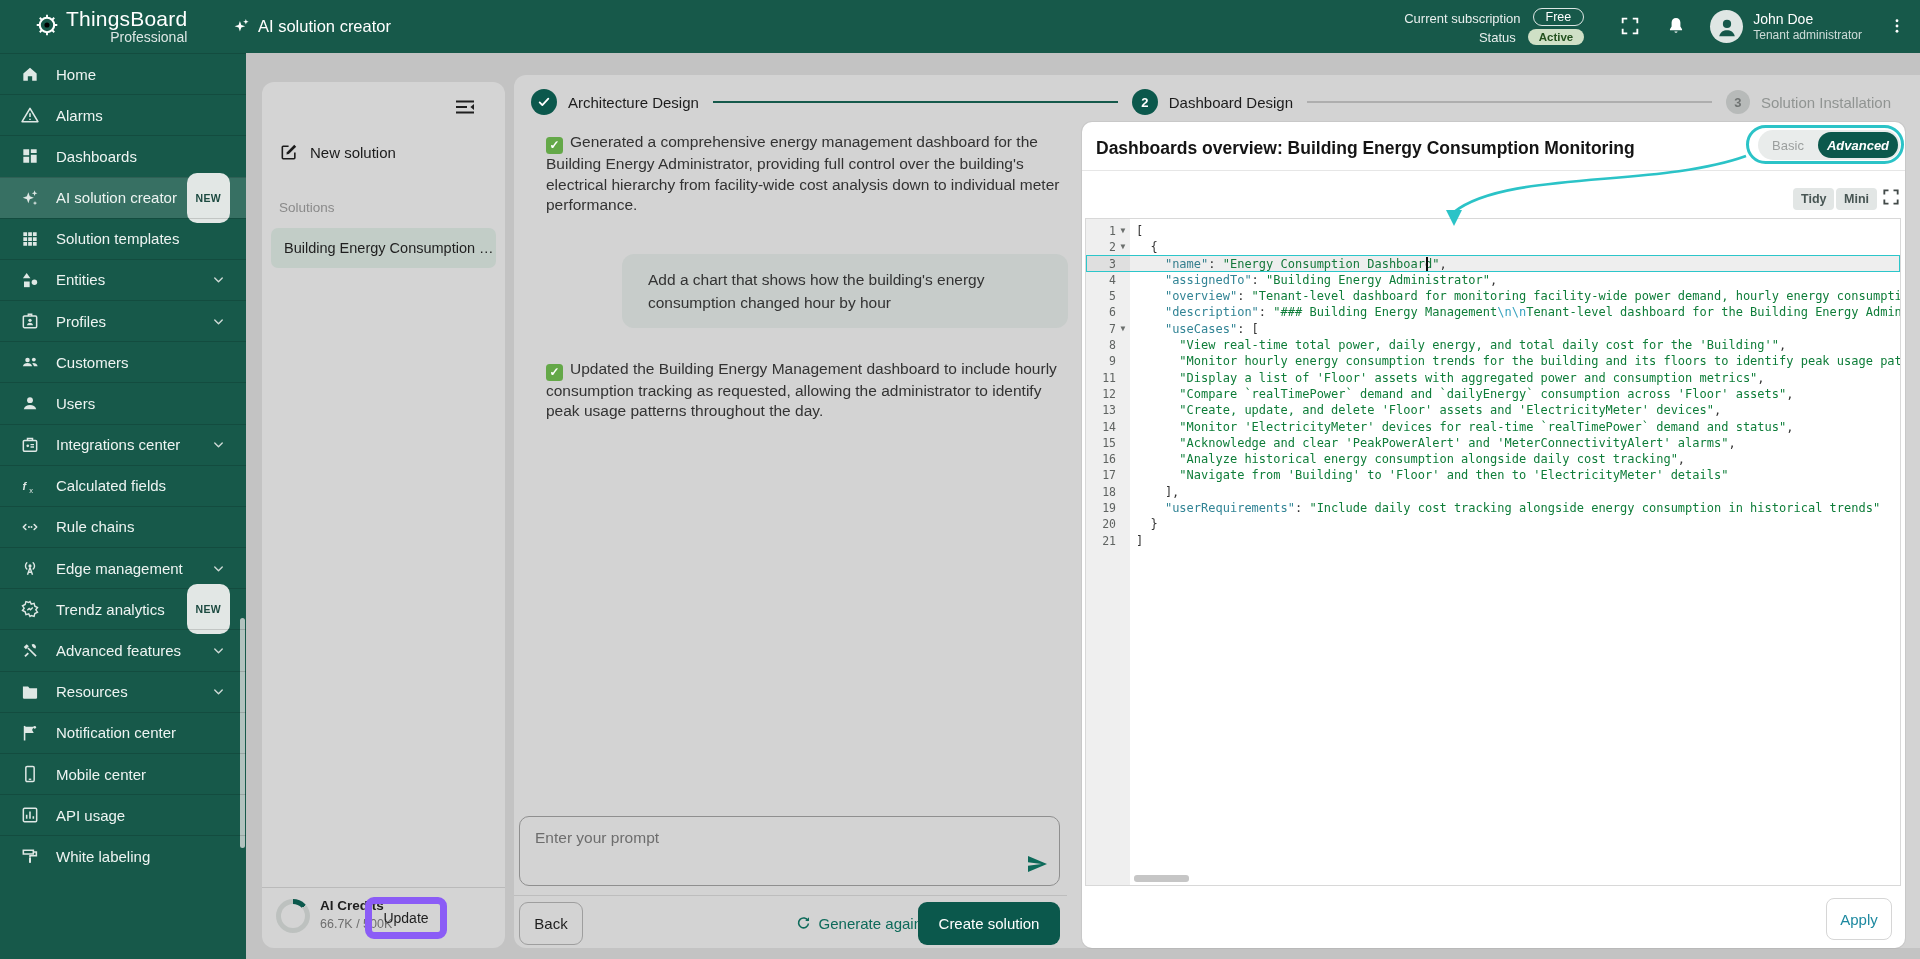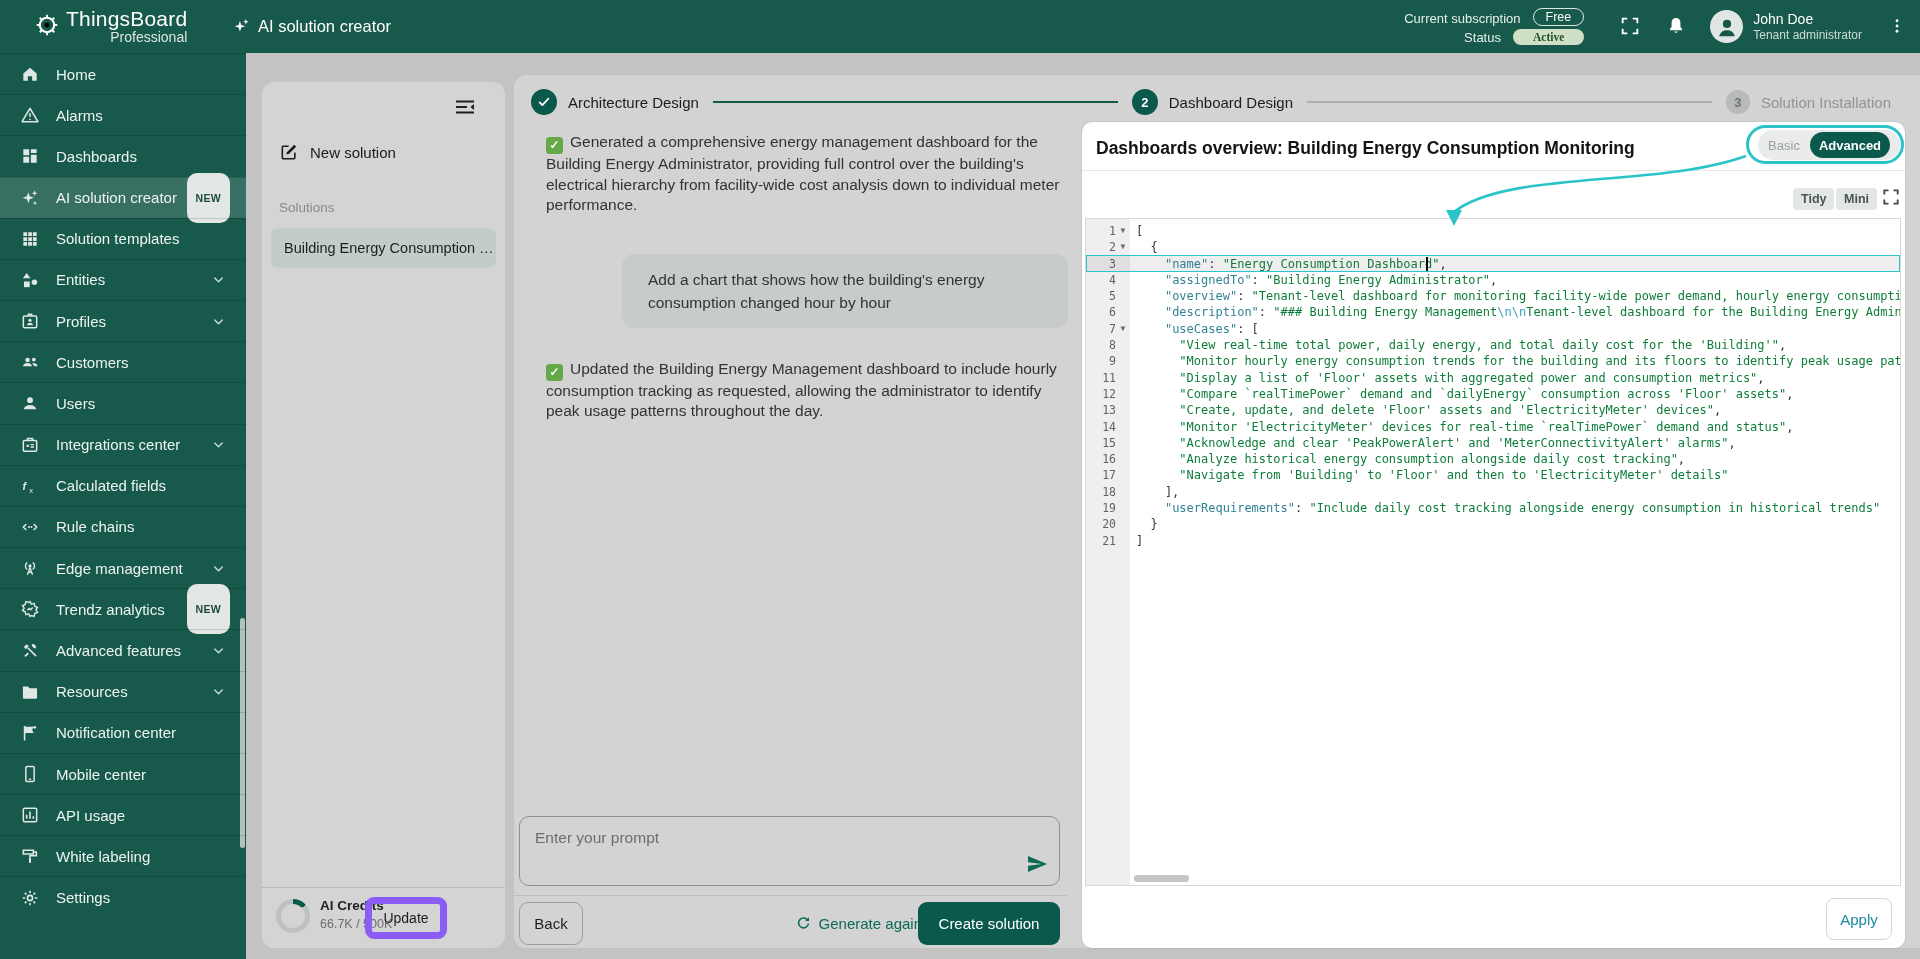--- a/index.html
+++ b/index.html
@@ -12,21 +12,21 @@
   .logo-glyph{width:28px;height:30px;margin-top:4px;color:#fff;}
   .brand-block{margin-left:5px;display:flex;flex-direction:column;align-items:flex-end;}
   .brand{font-size:21px;font-weight:500;letter-spacing:.2px;line-height:26px;}
   .brand-sub{font-size:14px;color:rgba(255,255,255,.85);line-height:11px;}
   .app-title{position:absolute;left:232px;top:0;height:53px;display:flex;align-items:center;gap:7px;font-size:16.5px;}
   .app-title .ic{width:19px;height:19px;}
   .topbar-right{position:absolute;right:0;top:0;height:53px;display:flex;align-items:center;}
   .sub-block{display:flex;flex-direction:column;align-items:flex-end;gap:3px;margin-right:34px;}
   .sub-row{display:flex;align-items:flex-end;gap:12px;font-size:13px;color:rgba(255,255,255,.9);}
   .pill-free{border:1px solid rgba(255,255,255,.85);border-radius:12px;padding:1px 12px;font-size:12.5px;color:#fff;}
-  .pill-active{background:var(--status-active-bg);color:var(--status-active-text);border-radius:11px;padding:2px 20px;font-size:11.5px;font-weight:700;font-family:Liberation Serif, serif;}
+  .pill-active{background:var(--status-active-bg);color:var(--status-active-text);border-radius:11px;padding:2px 11px;font-size:11.5px;font-weight:700;}
   .tb-iconbtn{width:24px;height:24px;color:#fff;margin-right:22px;cursor:pointer;background:none;border:none;padding:0;}
   .tb-iconbtn .ic{width:22px;height:22px;}
   .avatar{width:33px;height:33px;border-radius:50%;background:#dfe6e4;color:#16574a;display:flex;align-items:center;justify-content:center;margin-right:10px;}
   .avatar .ic{width:26px;height:26px;}
   .user-block{display:flex;flex-direction:column;margin-right:26px;}
   .user-name{font-size:14px;line-height:17px;}
   .user-role{font-size:12px;color:rgba(255,255,255,.78);line-height:15px;}
   .kebab{width:18px;height:26px;color:#fff;margin-right:14px;background:none;border:none;padding:0;cursor:pointer;}
 
   
@@ -108,22 +108,22 @@
     border:none;border-radius:9px;font-size:15px;font-weight:500;cursor:pointer;font-family:inherit;}
 
   
   #editor-panel{position:absolute;left:568px;top:47px;width:823px;height:826px;background:#fff;border-radius:10px;
     box-shadow:0 0 0 1px rgba(0,0,0,.05);}
   .panel-title{position:absolute;left:14px;top:16px;font-size:17.5px;font-weight:700;color:#141414;}
   .panel-divider{position:absolute;left:0;top:48px;width:100%;border-top:1px solid #e6e6e6;}
   .mode-toggle{position:absolute;left:676px;top:8px;width:142px;height:30px;background:#e9eceb;border-radius:15px;
     display:flex;align-items:center;}
   .mode-basic{flex:1;text-align:center;font-size:13px;font-weight:500;color:#9b9f9e;cursor:pointer;}
-  .mode-advanced{width:80px;height:26px;margin-right:10px;background:var(--accent);border-radius:13px;color:#fff;
-    font-size:13px;font-weight:600;display:flex;align-items:center;justify-content:center;cursor:pointer;}
+  .mode-advanced{width:80px;height:26px;margin-right:2px;background:var(--accent);border-radius:13px;color:#fff;
+    font-size:13px;font-weight:600;display:flex;align-items:center;justify-content:center;cursor:pointer;font-style:italic;}
   .annotation-ring{position:absolute;left:664px;top:3px;width:158px;height:39px;border:3px solid var(--annotation);
     border-radius:21px;pointer-events:none;box-sizing:border-box;}
   .annot-svg{position:absolute;left:0;top:0;width:823px;height:826px;pointer-events:none;z-index:6;}
   .chip{position:absolute;height:22px;background:#e2e6e5;border:none;border-radius:4px;font-size:12.5px;font-weight:600;
     color:#475553;cursor:pointer;font-family:inherit;padding:0 8px;}
   .chip-tidy{left:711px;top:66px;}
   .chip-mini{left:754px;top:66px;}
   .expand-btn{position:absolute;left:796px;top:64px;width:25px;height:25px;background:none;border:none;padding:0;
     color:#424a49;cursor:pointer;}
   .expand-btn .ic{width:20px;height:20px;}
@@ -378,27 +378,20 @@
         </svg>
         <span class="side-label">API usage</span>
       </div>
       <div class="side-item">
         <svg viewBox="0 0 24 24" class="ic side-ic">
           <path d="M4 5h12v4.5H4z" fill="none" stroke="currentColor" stroke-width="1.9"></path>
           <path d="M16 7.2h3.6v4.4H12v2.6" fill="none" stroke="currentColor" stroke-width="1.9"></path>
           <rect x="10.8" y="14.2" width="2.4" height="6"></rect>
         </svg>
         <span class="side-label">White labeling</span>
-      </div>
-      <div class="side-item">
-        <svg viewBox="0 0 24 24" class="ic side-ic">
-          <circle cx="12" cy="12" r="3.1" fill="none" stroke="currentColor" stroke-width="2"></circle>
-          <path d="M12 3.2v2.9M12 17.9v2.9M3.2 12h2.9M17.9 12h2.9M5.8 5.8l2 2M16.2 16.2l2 2M18.2 5.8l-2 2M7.8 16.2l-2 2" stroke="currentColor" stroke-width="2" fill="none"></path>
-        </svg>
-        <span class="side-label">Settings</span>
       </div>
     </nav>
 
   <section id="solutions-panel">
     <button class="collapse-btn">
       <svg class="ic" viewBox="0 0 24 24">
           <path d="M3 6.5h18M3 12h11M3 17.5h18" stroke="currentColor" stroke-width="2" fill="none"></path>
           <path d="M21 9l-3.6 3L21 15z"></path>
         </svg>
     </button>

